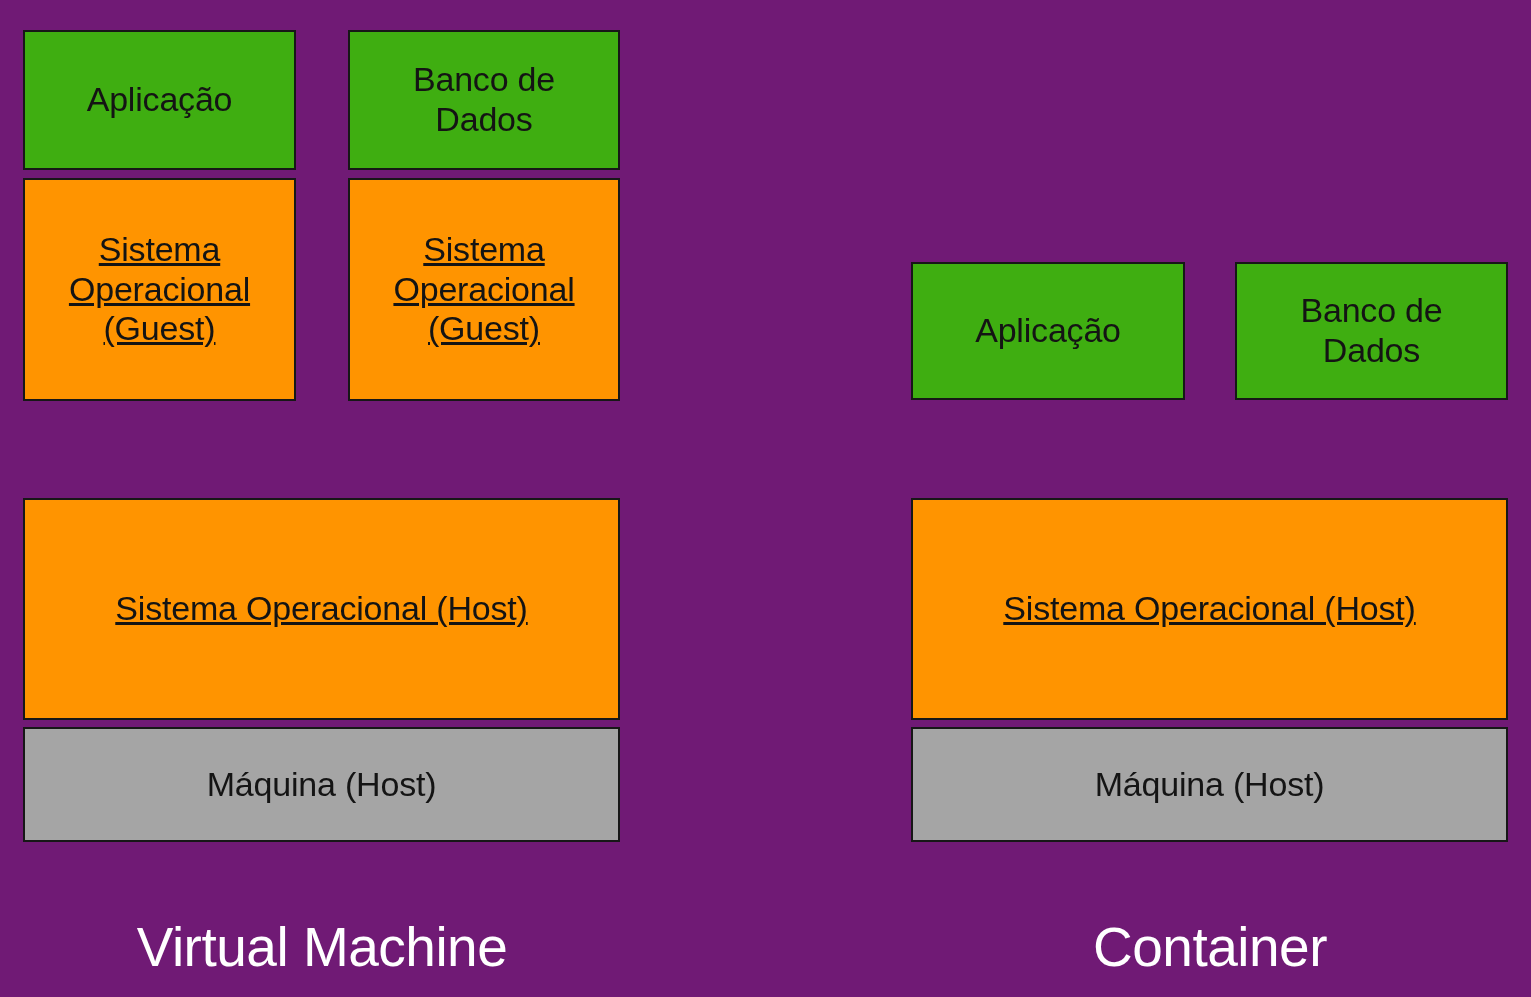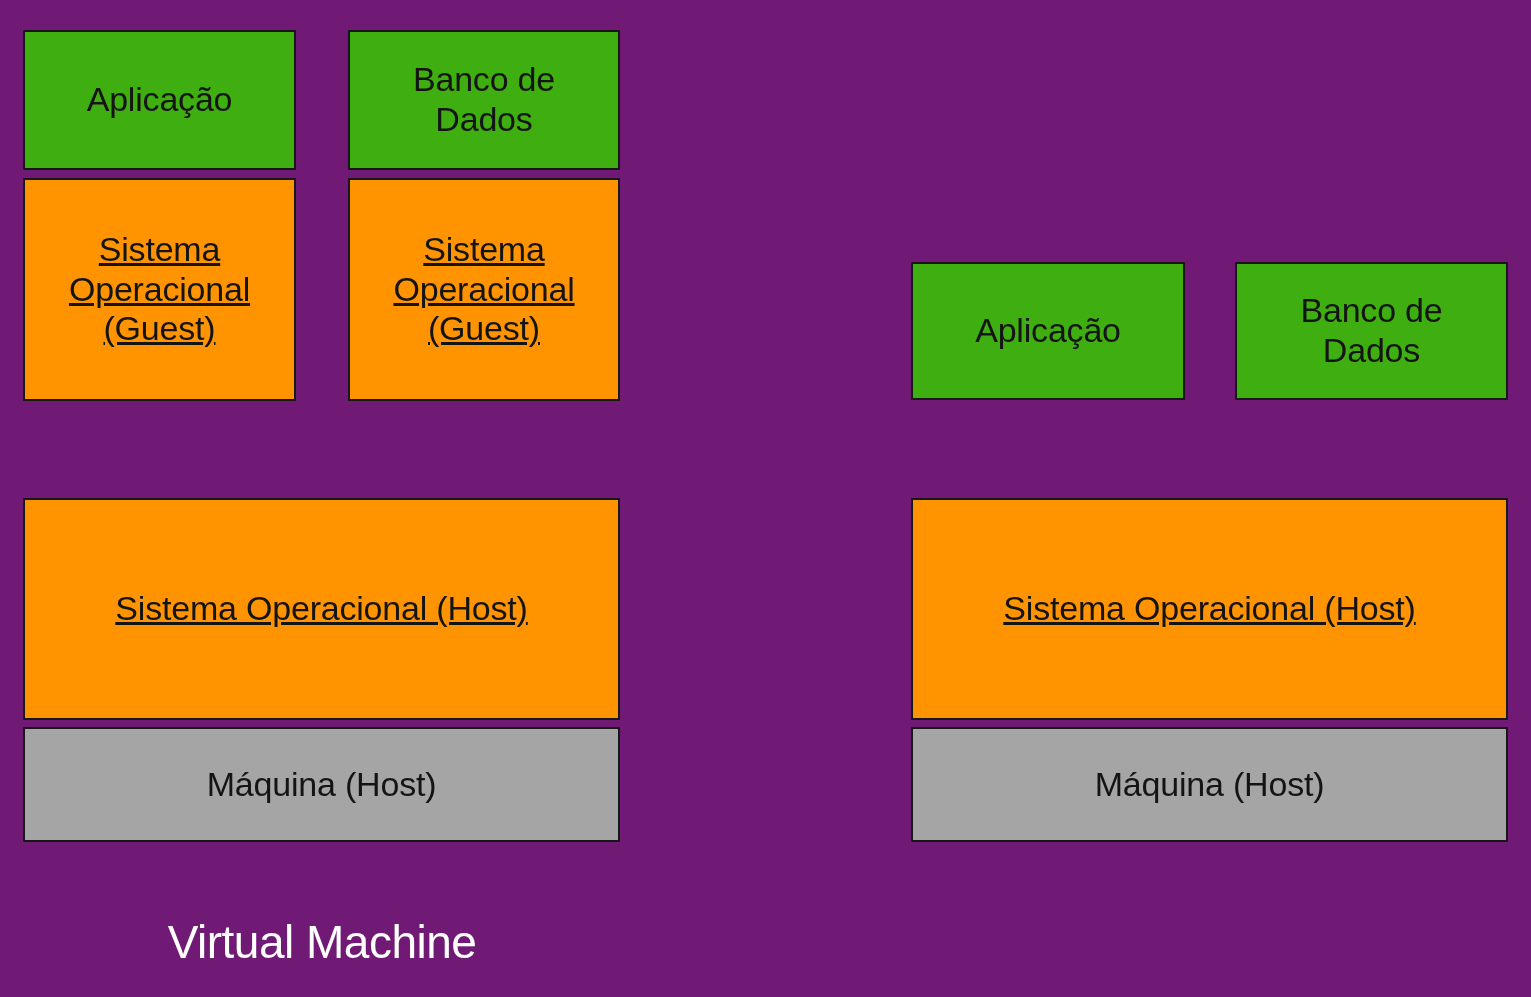--- a/index.html
+++ b/index.html
@@ -30,21 +30,21 @@
     letter-spacing: -0.2px;
   }
   .green  { background: #3fae11; }
   .orange { background: #ff9400; text-decoration: underline; }
   .cyan   { background: #00f7ff; }
   .gray   { background: #a5a5a5; }
 
   .stack-label {
     position: absolute;
     color: #ffffff;
-    font-size: 46px;
+    font-size: 55px;
     letter-spacing: -0.5px;
     text-align: center;
     transform: translateX(-50%);
     white-space: nowrap;
   }
 
   
   #vm-app          { left: 23px;  top: 30px;  width: 273px; height: 140px; font-size: 34px; }
   #vm-db           { left: 348px; top: 30px;  width: 272px; height: 140px; font-size: 34px; }
   #vm-guest-os-1   { left: 23px;  top: 178px; width: 273px; height: 223px; font-size: 34px; }
@@ -78,14 +78,15 @@
 (Guest)</div>
   <div class="box orange" id="vm-host-os">Sistema Operacional (Host)</div>
   <div class="box gray" id="vm-machine">Máquina (Host)</div>
   <div class="stack-label" id="vm-stack-label">Virtual Machine</div>
 
   <div class="box green" id="ct-app">Aplicação</div>
   <div class="box green" id="ct-db">Banco de
 Dados</div>
   <div class="box orange" id="ct-host-os">Sistema Operacional (Host)</div>
   <div class="box gray" id="ct-machine">Máquina (Host)</div>
+  <div class="stack-label" id="ct-stack-label">Container</div>
 
 </div>
 
 </body></html>

